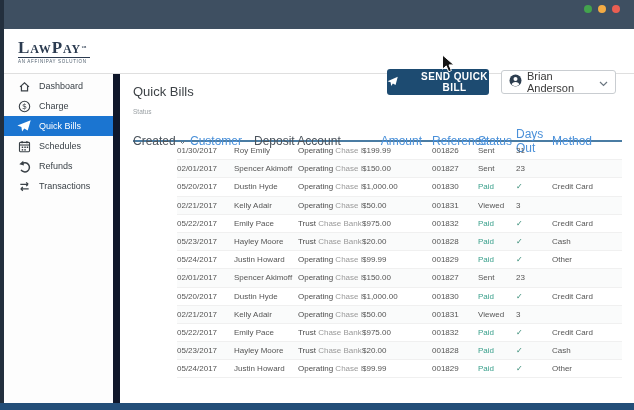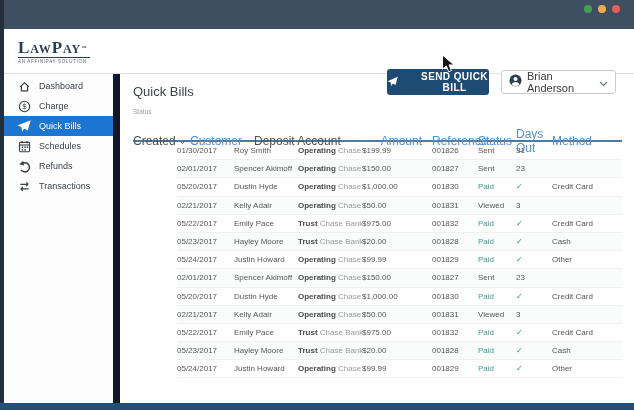--- a/index.html
+++ b/index.html
@@ -65,21 +65,21 @@
     grid-template-columns:57px 64px minmax(0,1fr) 60px 10px 46px 38px 36px 70px;
     align-items:center; }
   .thead { height:15px; border-bottom:2px solid #4a7ca3; padding-bottom:2px; }
   .thead .hc { font-size:12px; color:#4a90d9; cursor:pointer; }
   .thead .hc.dark { color:#4b535b; cursor:default; }
   .thead .hc.num { text-align:right; }
   .trow { height:18.2px; border-bottom:1px solid #f0f0f0; font-size:8px; color:#555; cursor:pointer;margin-left:44px; }
   .trow.alt { background:#fafbfb; }
   .cell { white-space:nowrap; overflow:hidden; }
   .c-amount { text-align:left; }
-  .acct-type { font-weight:bold; color:#4c4c4c; }
+  .acct-type { font-weight:normal; color:#4c4c4c; }
   .acct-num { color:#9a9a9a; }
   .c-status.paid { color:#3aa08c; }
   .c-days.check { color:#2e8770; }
 
   .chev { display:inline-block; }
   
   .cursor { position:absolute; left:441px; top:54px; z-index:20; pointer-events:none; }
 </style>
 </head>
 <body>
@@ -208,21 +208,21 @@
           <div class="hc num">Amount</div>
           <div></div>
           <div class="hc">Reference</div>
           <div class="hc">Status</div>
           <div class="hc">Days Out</div>
           <div class="hc">Method</div>
         </div>
         <div>
             <div class="trow">
               <div class="cell c-created">01/30/2017</div>
-              <div class="cell c-customer">Roy Smith</div>
+              <div class="cell c-customer">Roy Emily</div>
               <div class="cell c-deposit"><span class="acct-type">Operating</span><span class="acct-num"> Chase Bank******1789</span></div>
               <div class="cell c-amount">$199.99</div>
               <div class="cell "></div>
               <div class="cell c-ref">001826</div>
               <div class="cell c-status">Sent</div>
               <div class="cell c-days">31</div>
               <div class="cell c-method"></div>
             </div>
             <div class="trow alt">
               <div class="cell c-created">02/01/2017</div>

